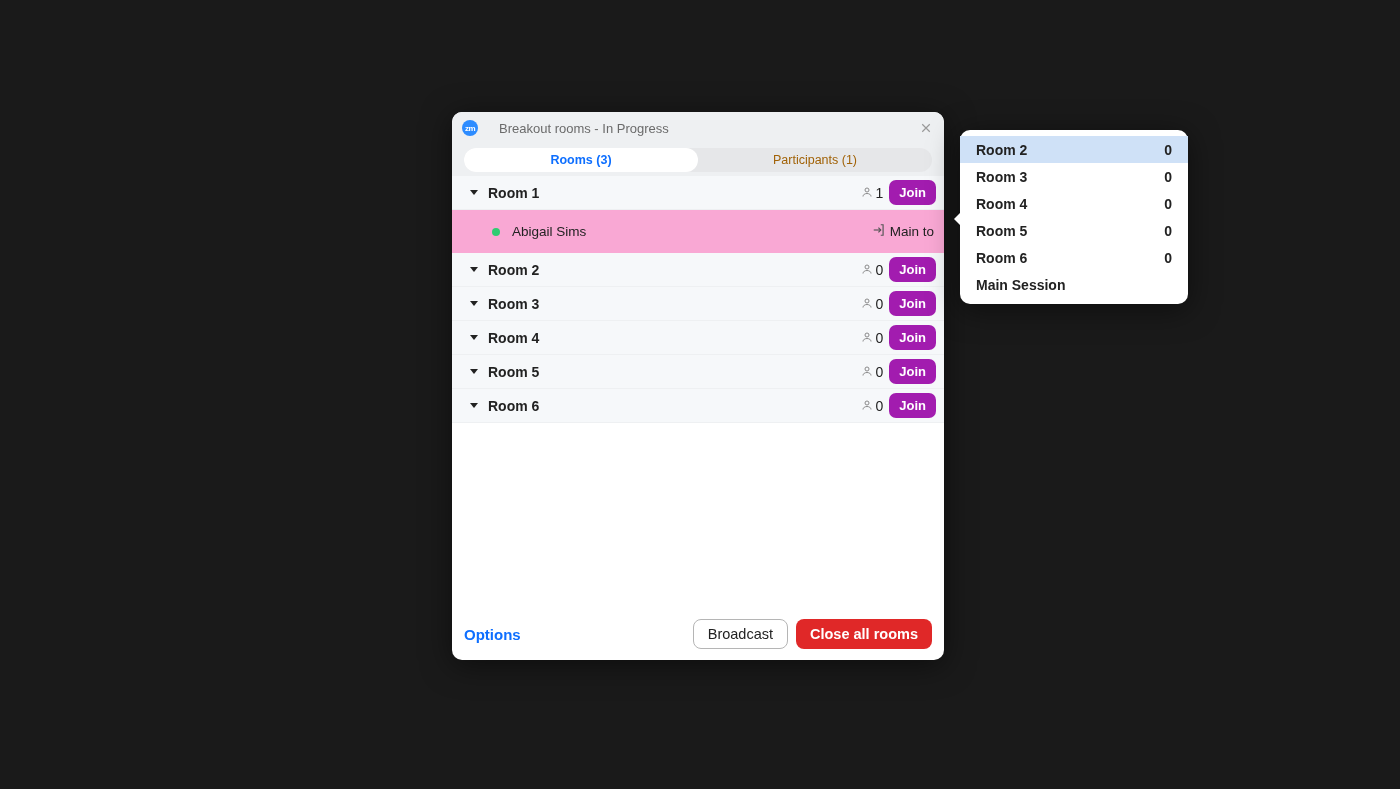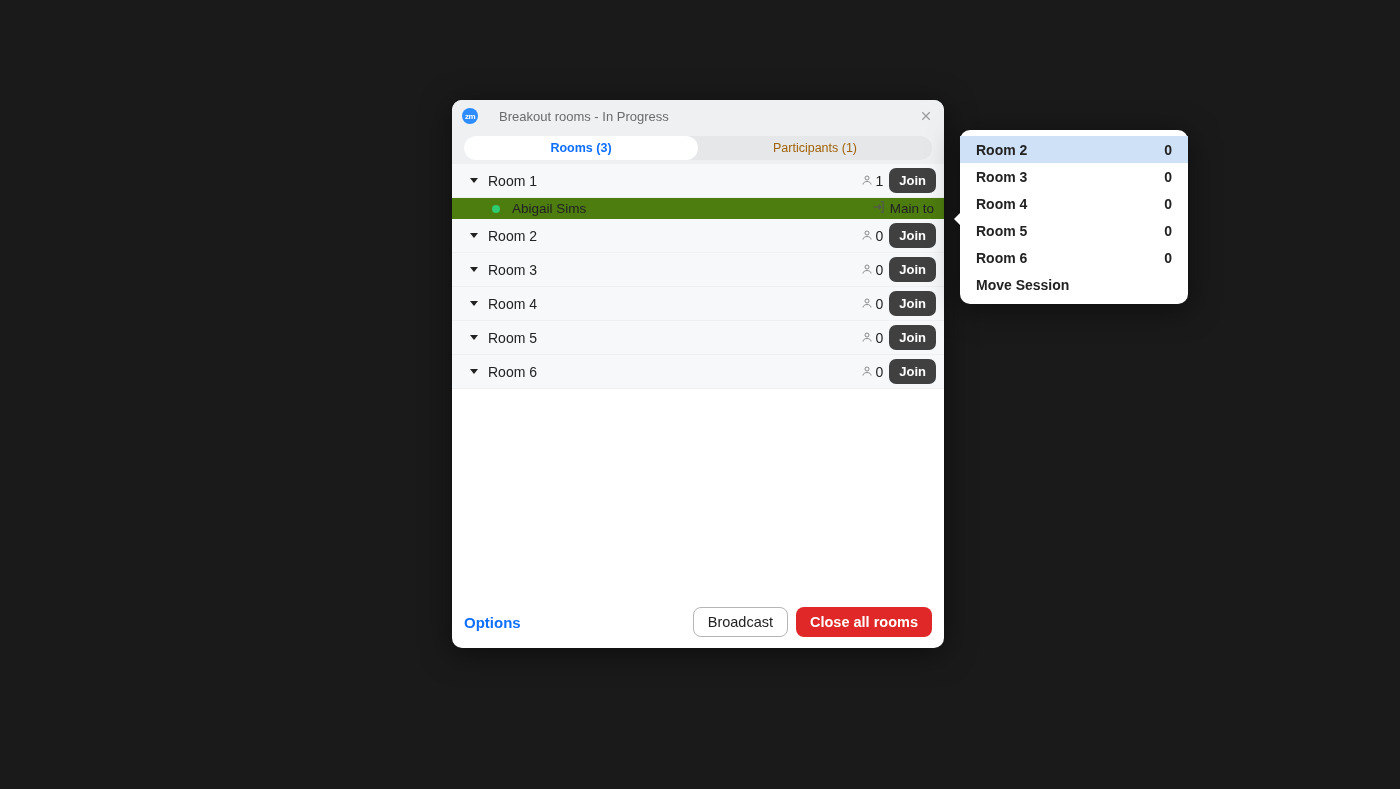--- a/index.html
+++ b/index.html
@@ -1,20 +1,20 @@
 <!DOCTYPE html>
 <html><head>
 <meta charset="utf-8">
 <style>
   * { box-sizing: border-box; margin: 0; padding: 0; font-family: -apple-system, BlinkMacSystemFont, "Segoe UI", Helvetica, Arial, sans-serif; }
   body { width: 1400px; height: 789px; background: #1a1a1a; position: relative; overflow: hidden; }
 
   .dialog {
     position: absolute;
-    left: 452px; top: 100px;
+    left: 452px; top: 112px;
     width: 492px; height: 548px;
     background: #fff;
     border-radius: 10px;
     box-shadow: 0 5px 30px rgba(0,0,0,0.5);
     display: flex; flex-direction: column;
   }
   .titlebar {
     height: 32px;
     display: flex; align-items: center;
     padding: 0 10px;
@@ -64,39 +64,39 @@
     border-bottom: 1px solid #eef0f2;
     background: #f6f8fa;
   }
   .caret {
     width: 0; height: 0;
     border-left: 4px solid transparent;
     border-right: 4px solid transparent;
     border-top: 5px solid #222;
     margin-right: 10px;
   }
-  .room-name { font-size: 14px; font-weight: 400; color: #222; flex: 1; }
+  .room-name { font-size: 14px; font-weight: 700; color: #222; flex: 1; }
   .person-icon {
     width: 12px; height: 12px; margin-right: 2px;
     color: #8a8a8a;
   }
   .count { font-size: 14px; color: #222; margin-right: 6px; }
   .join-btn {
-    background: #404040; color: #fff;
+    background: #a21caf; color: #fff;
     font-weight: 700; font-size: 13px;
     border: none; border-radius: 7px;
     height: 25px; padding: 0 10px;
     cursor: pointer;
   }
 
   .participant-row {
     display: flex; align-items: center;
-    height: 21px;
+    height: 43px;
     padding: 0 10px 0 40px;
-    background: #4d7c0f;
+    background: #f9a8d4;
   }
   .status-dot { width: 8px; height: 8px; border-radius: 50%; background: #2ecc71; margin-right: 12px; }
   .participant-name { font-size: 13.5px; color: #222; flex: 1; }
   .moveto-icon { width: 14px; height: 14px; color: #555; margin-right: 4px; }
   .moveto-text { font-size: 13.5px; color: #222; }
 
   .footer {
     height: 52px;
     display: flex; align-items: center;
     padding: 0 12px;
@@ -263,15 +263,15 @@
     </div>
     <div class="popup-item">
       <span class="popup-item-name">Room 5</span>
       <span class="popup-item-count">0</span>
     </div>
     <div class="popup-item">
       <span class="popup-item-name">Room 6</span>
       <span class="popup-item-count">0</span>
     </div>
     <div class="popup-item">
-      <span class="popup-item-name">Move Session</span>
+      <span class="popup-item-name">Main Session</span>
     </div>
   </div>
 
 </body></html>

